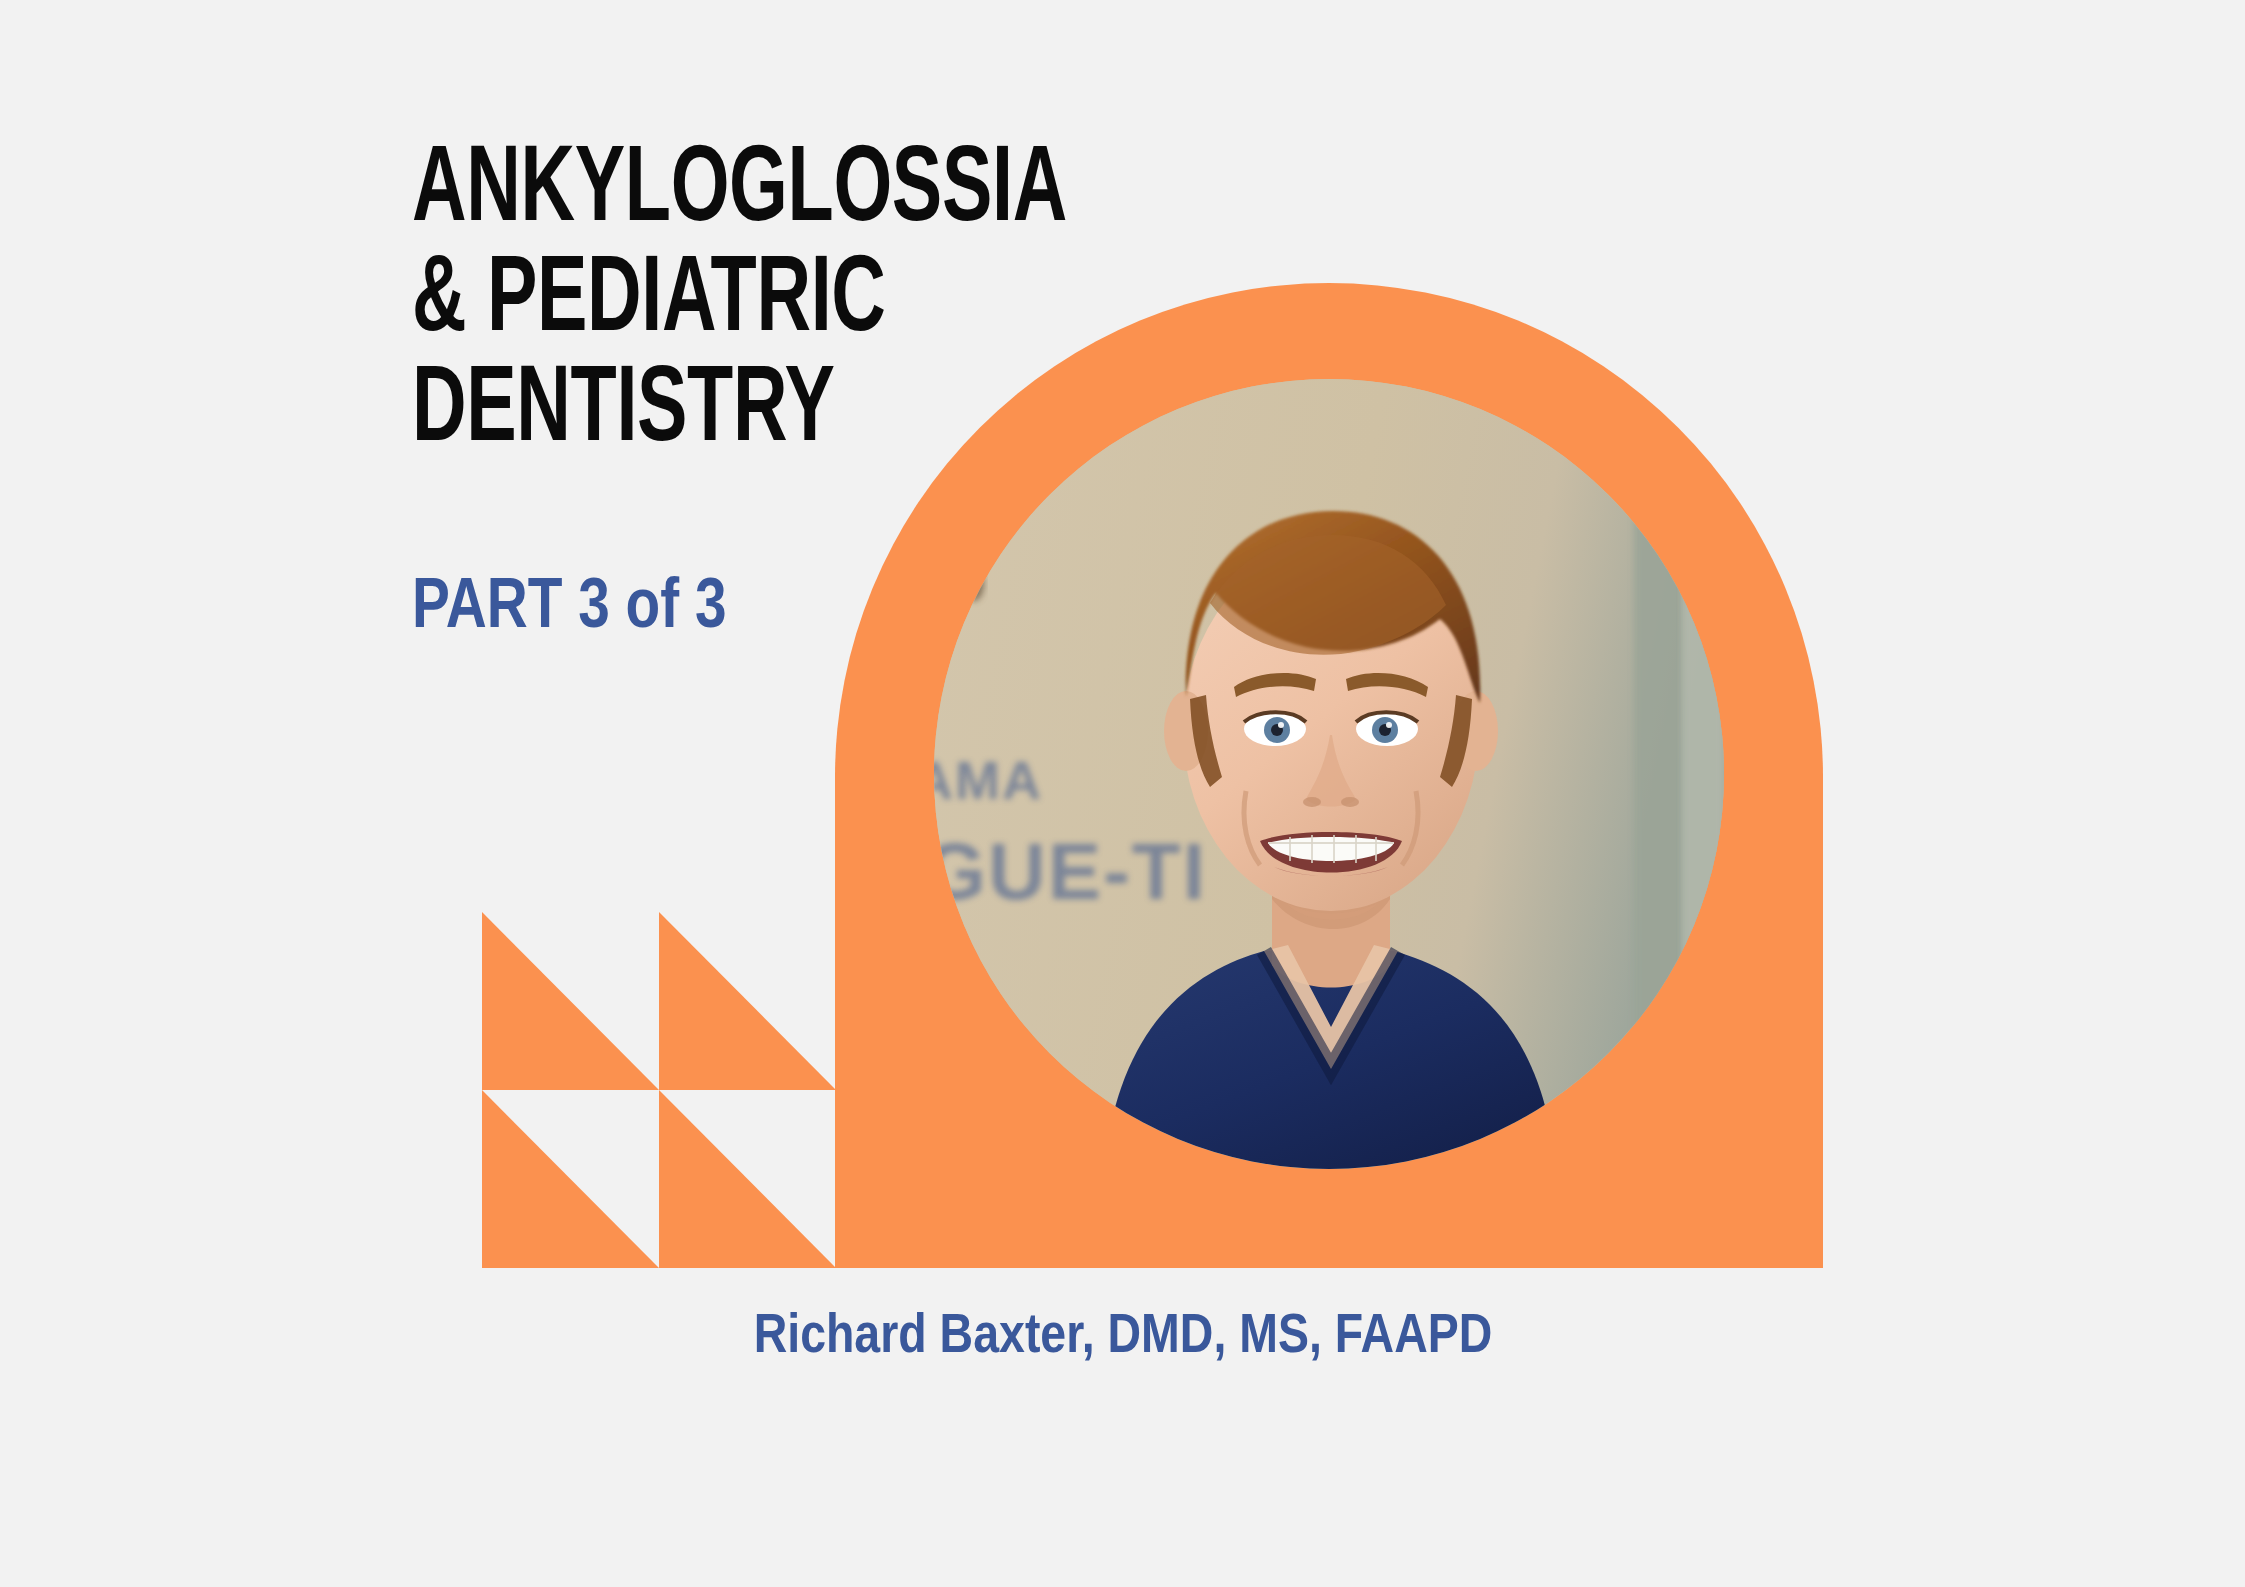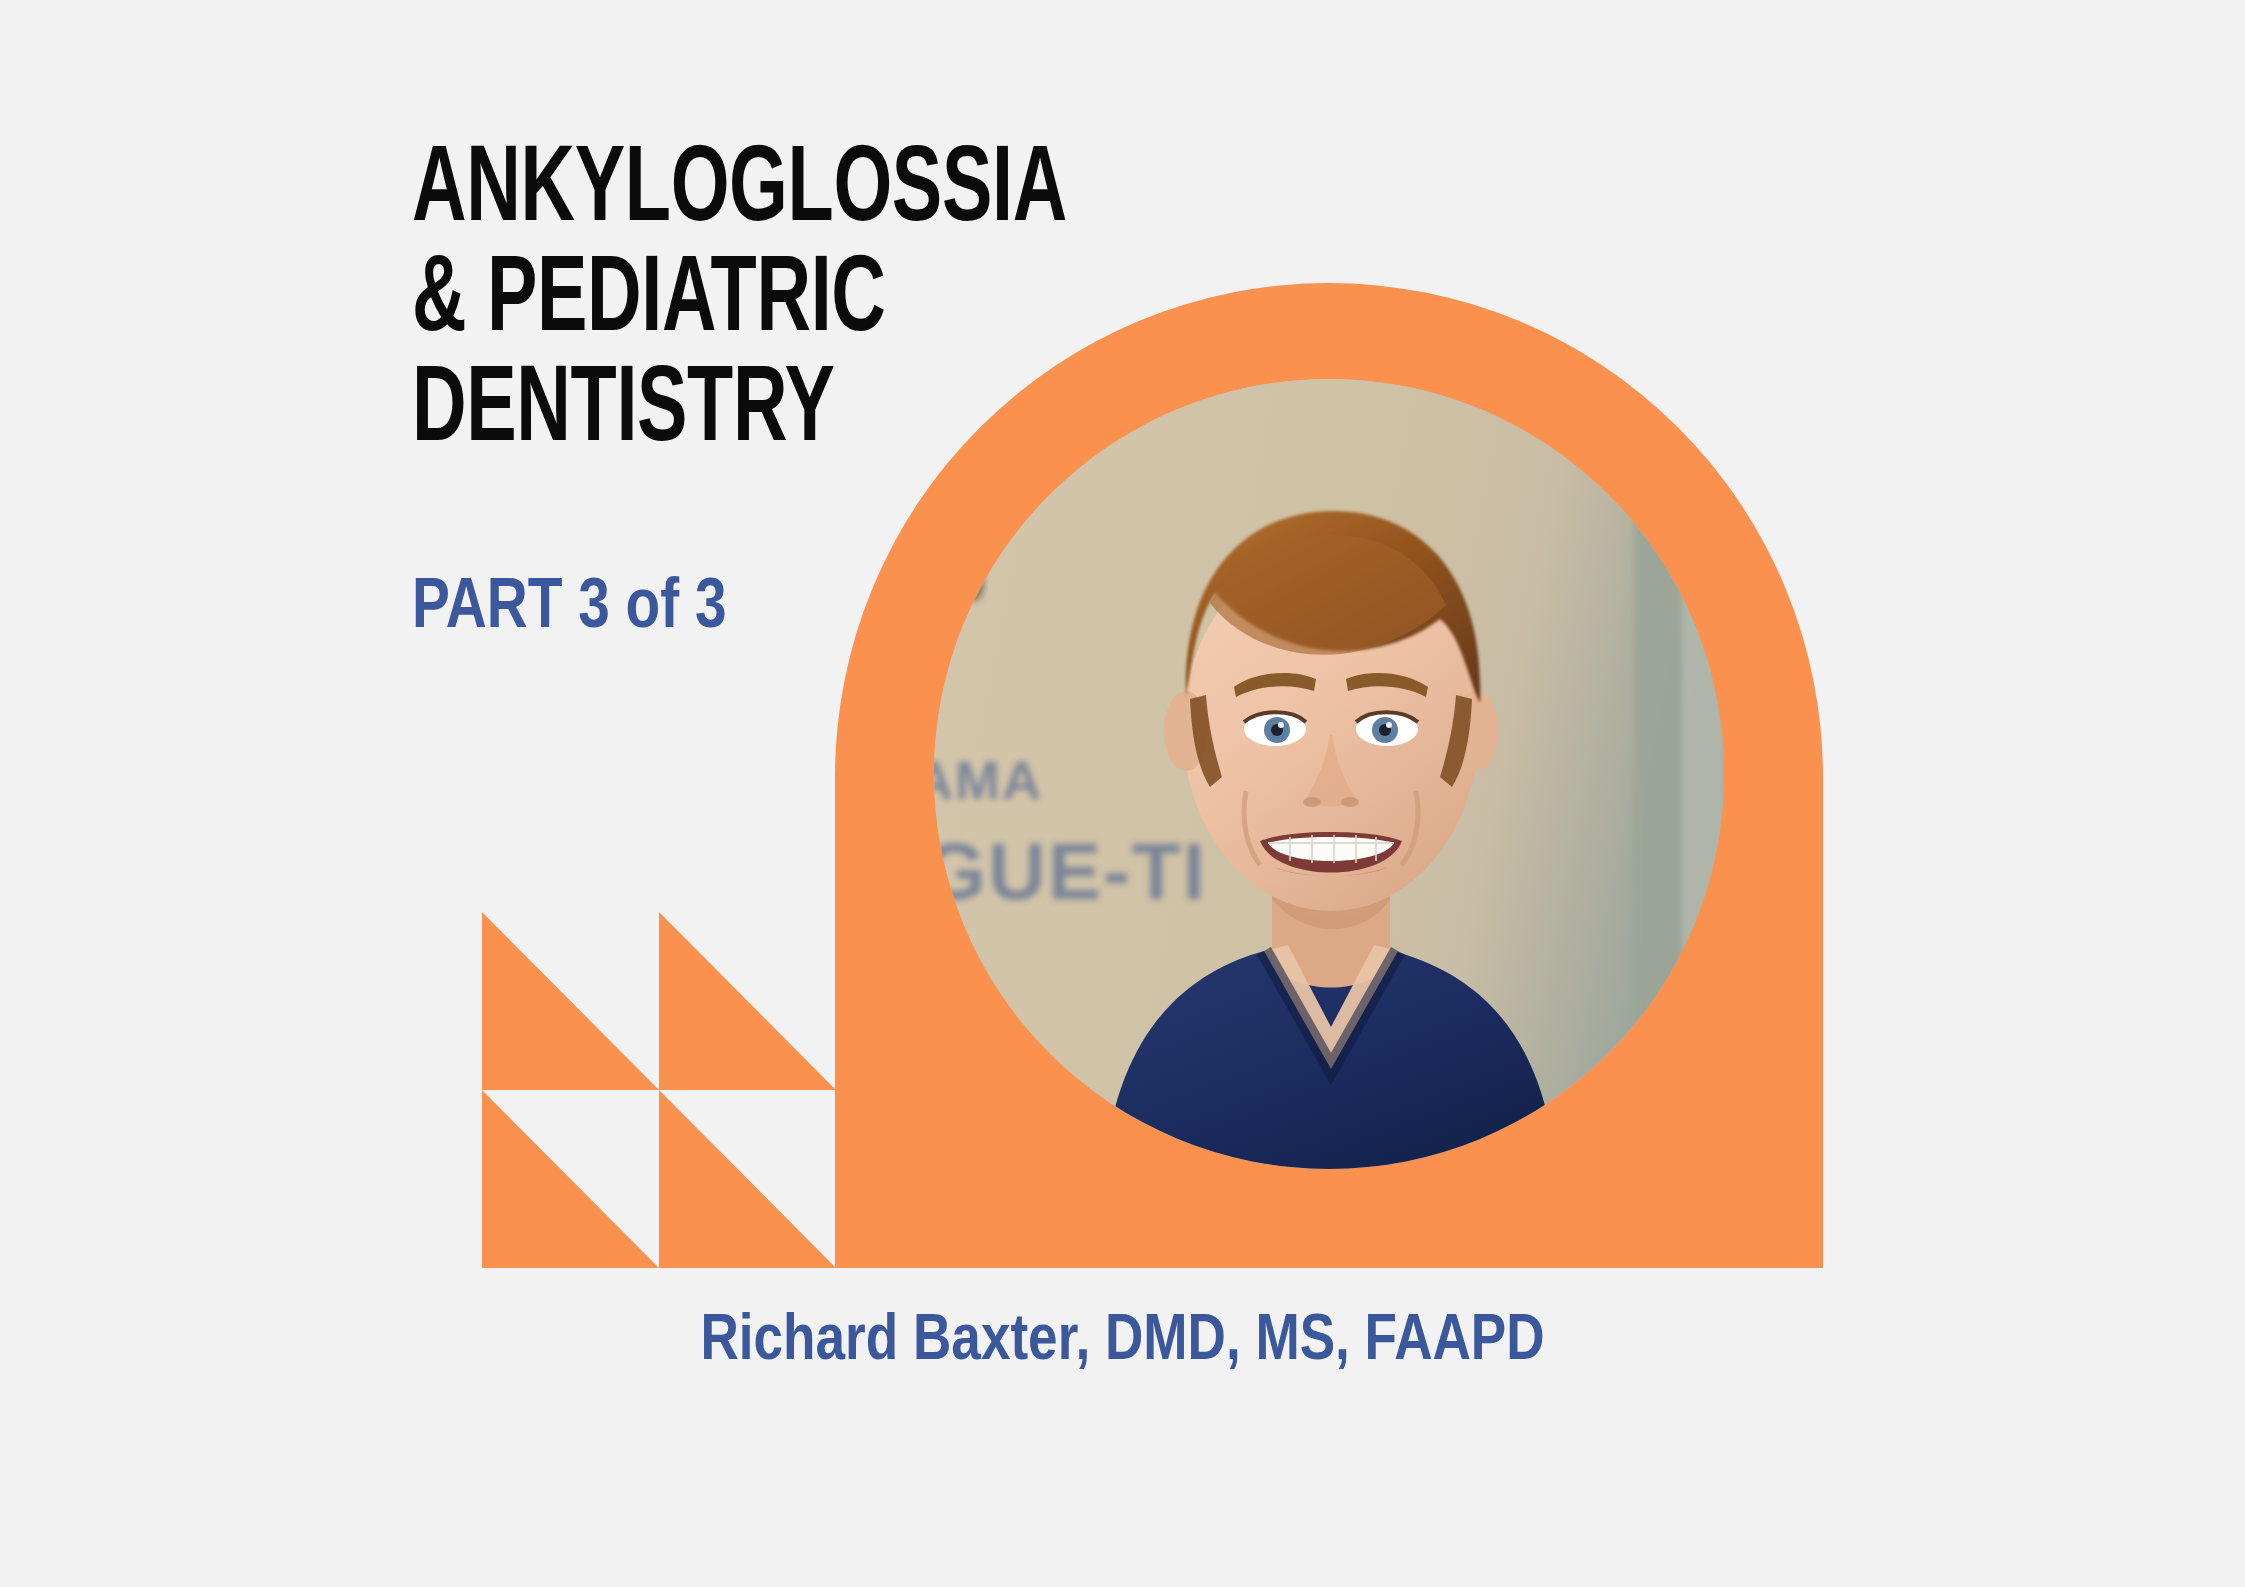--- a/index.html
+++ b/index.html
@@ -104,21 +104,21 @@
 
   
   .presenter-name {
     position: absolute;
     left: 0;
     right: 0;
     top: 1305px;
     text-align: center;
     font-family: "Liberation Sans Narrow", "Liberation Sans", sans-serif;
     font-weight: 700;
-    font-size: 64px;
+    font-size: 56px;
     line-height: 1;
     color: #3a589b;
     white-space: nowrap;
   }
   .presenter-name span {
     display: inline-block;
     transform: scaleX(0.83);
     transform-origin: center center;
   }
 </style>

